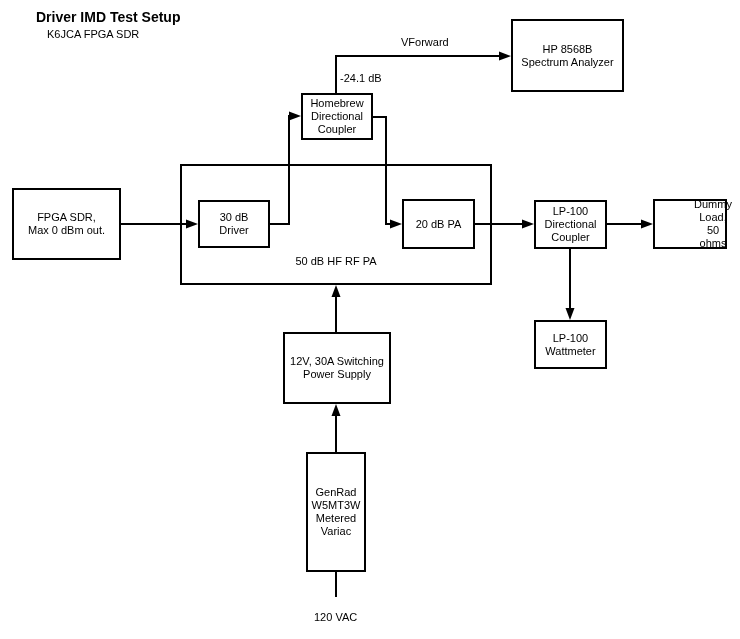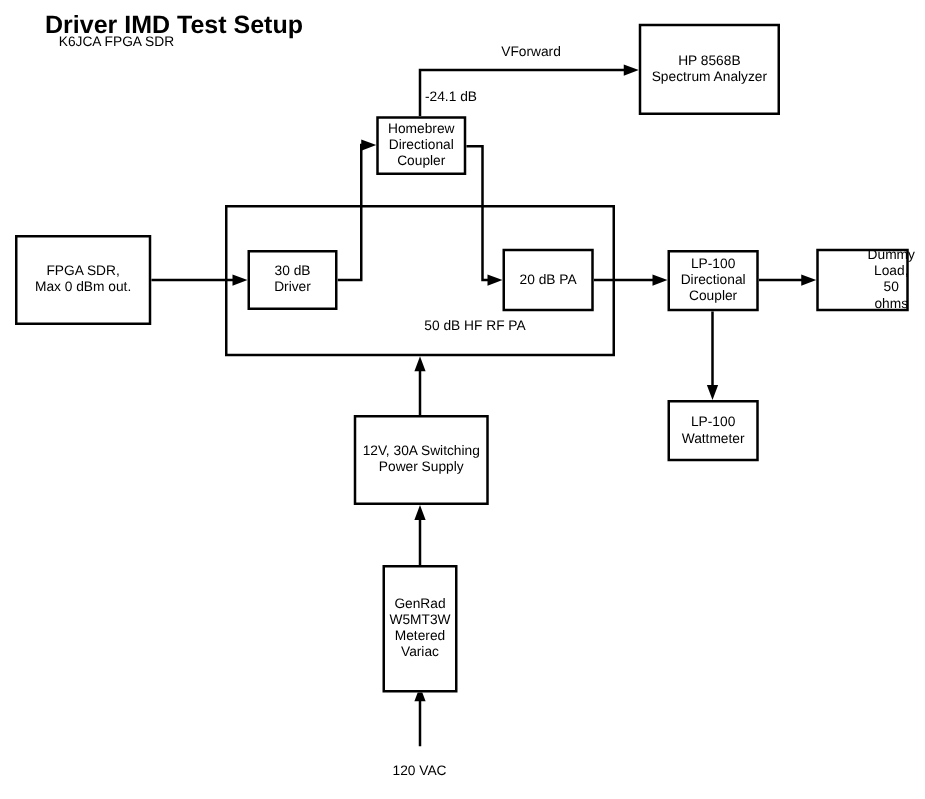--- a/index.html
+++ b/index.html
@@ -11,21 +11,21 @@
     position: relative;
     width: 740px;
     height: 639px;
     background: #ffffff;
     font-family: "Liberation Sans", sans-serif;
     color: #000000;
     overflow: hidden;
   }
   .title {
     position: absolute;
-    font-size: 20px;
+    font-size: 14px;
     font-weight: bold;
     white-space: nowrap;
   }
   .subtitle {
     position: absolute;
     font-size: 11px;
     font-weight: normal;
     white-space: nowrap;
   }
   .node {
@@ -84,21 +84,21 @@
 </style>
 </head>
 <body>
 
 <div id="canvas">
 
   <div class="title" style="left:36px; top:9px;">Driver IMD Test Setup</div>
   <div class="subtitle" style="left:47px; top:28px;">K6JCA FPGA SDR</div>
 
   <div class="container-box" style="left:180px; top:164px; width:312px; height:121px;"></div>
-  <div class="container-label" style="left:180px; top:255px; width:312px;padding-left:44px;">50 dB HF RF PA</div>
+  <div class="container-label" style="left:180px; top:255px; width:312px;">50 dB HF RF PA</div>
 
   <svg class="wires" width="740" height="639" viewBox="0 0 740 639">
 
     <g>
       <path d="M121 224 H187"></path>
       <polygon points="198,224 186,219.5 186,228.5"></polygon>
     </g>
 
     <g>
       <path d="M270 224 H289 V116 H290"></path>
@@ -186,21 +186,21 @@
   <div class="node" style="left:534px; top:320px; width:73px; height:49px;">
     <span class="label">LP-100
 Wattmeter</span>
   </div>
 
   <div class="node" style="left:283px; top:332px; width:108px; height:72px;">
     <span class="label">12V, 30A Switching
 Power Supply</span>
   </div>
 
-  <div class="node" style="left:306px; top:452px; width:60px; height:102px;">
+  <div class="node" style="left:306px; top:452px; width:60px; height:120px;">
     <span class="label">GenRad
 W5MT3W
 Metered
 Variac</span>
   </div>
 
   <div class="annotation" style="left:401px; top:36px;">VForward</div>
   <div class="annotation" style="left:340px; top:72px;">-24.1 dB</div>
   <div class="annotation" style="left:314px; top:611px;">120 VAC</div>
 

